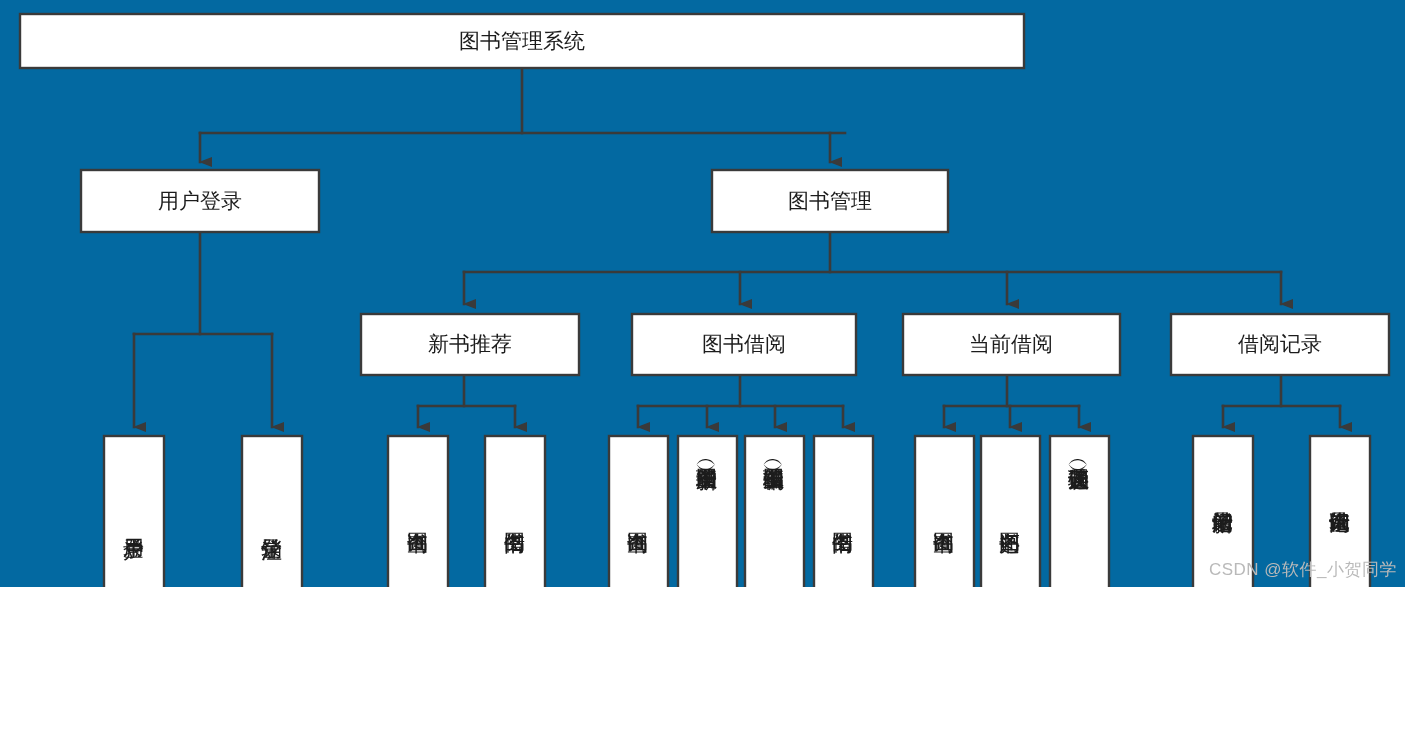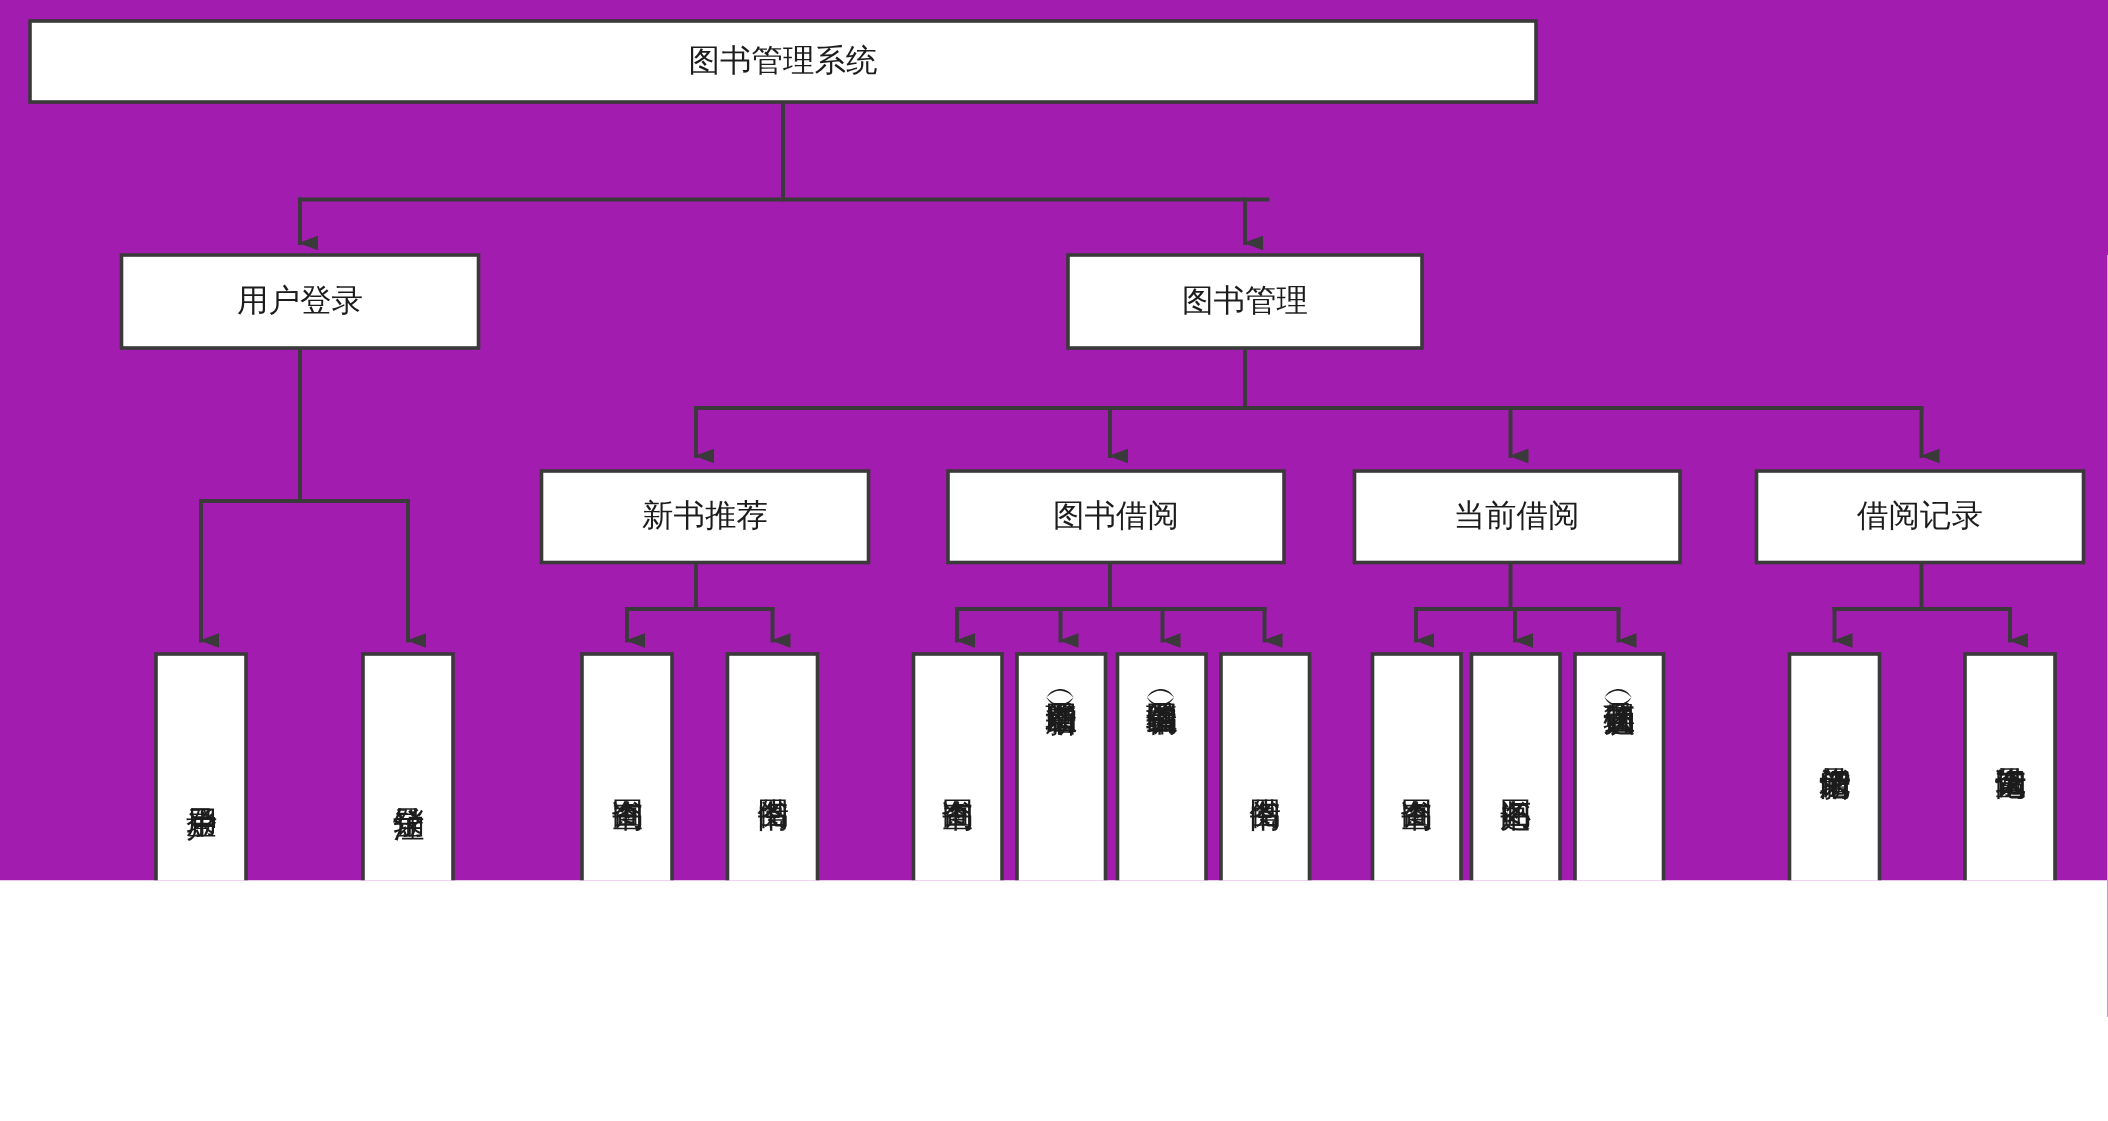--- a/index.html
+++ b/index.html
@@ -8,21 +8,21 @@
     padding: 0;
     background: #ffffff;
   }
   body {
     font-family: "Liberation Sans", "DejaVu Sans", sans-serif;
   }
   #diagram-root {
     position: relative;
     width: 1405px;
     height: 587px;
-    background: #a21caf;
+    background: #0369a1;
     overflow: hidden;
     text-decoration: underline;
   }
   svg#flowchart {
     position: absolute;
     left: 0;
     top: 0;
     width: 1405px;
     height: 747px;
     display: block;
@@ -223,13 +223,14 @@
       <rect class="node-box" x="1193" y="436" width="60" height="300"></rect>
       <text class="node-label-vertical" x="1223" y="495" writing-mode="tb">新增借阅记录</text>
     </g>
 
     <g>
       <rect class="node-box" x="1310" y="436" width="60" height="300"></rect>
       <text class="node-label-vertical" x="1340" y="495" writing-mode="tb">查询借阅记录</text>
     </g>
   </svg>
 
+  <div class="watermark">CSDN @软件_小贺同学</div>
 </div>
 
 </body></html>

